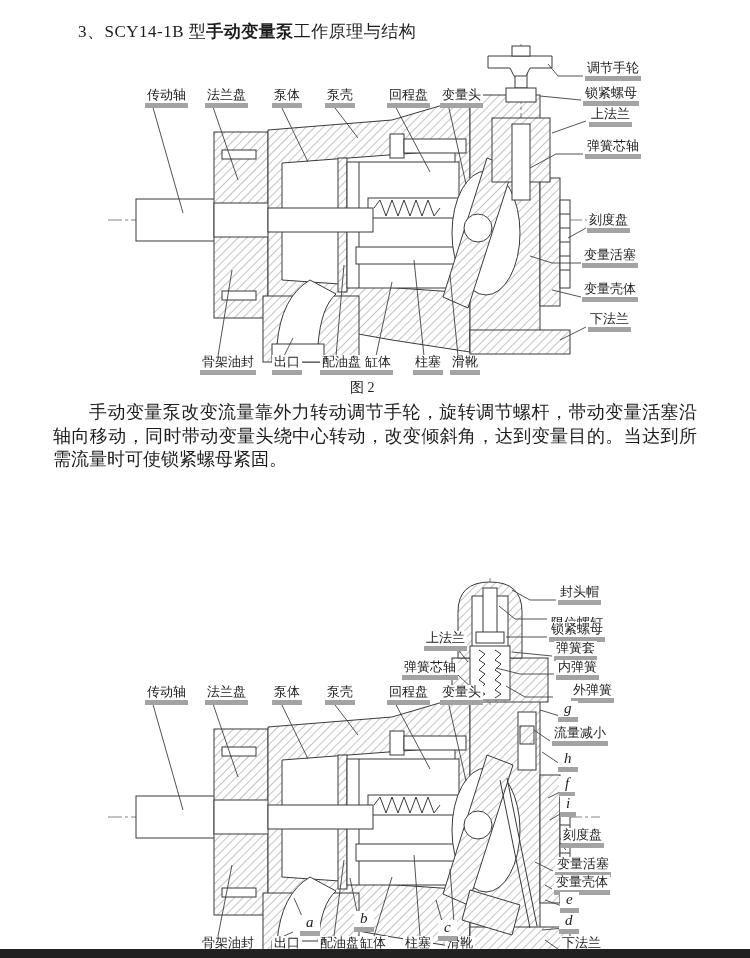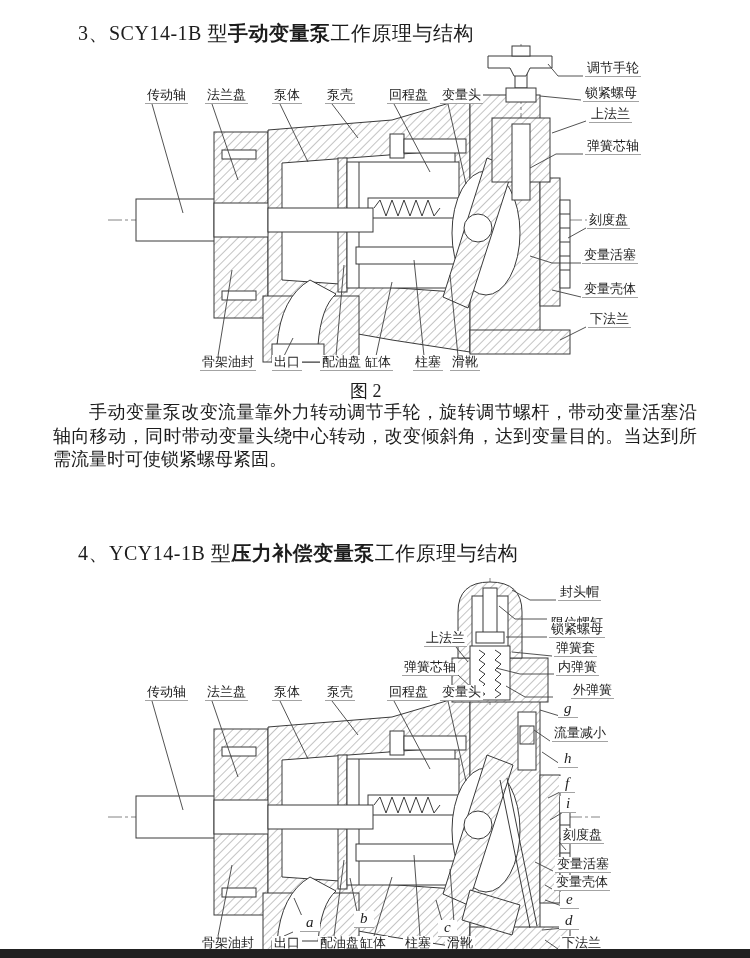--- a/index.html
+++ b/index.html
@@ -1,27 +1,27 @@
 <!DOCTYPE html>
 <html><head>
 <meta charset="utf-8">
 <style>
   html,body { margin:0; padding:0; background:#fff; }
   .page {
     position:relative; width:750px; height:958px; background:#ffffff;
     font-family:"Liberation Serif","DejaVu Serif",serif; color:#1c1c1c; overflow:hidden;
   }
-  .heading { position:absolute; font-size:20px; letter-spacing:0.5px; white-space:nowrap; }
+  .heading { position:absolute; font-size:17px; letter-spacing:0.5px; white-space:nowrap; }
   .heading b { font-weight:bold; }
   .paras { position:absolute; left:53px; top:401px; width:644px; font-size:18px; line-height:23.5px; text-align:justify; }
   .paras p { margin:0; text-indent:2em; }
-  .caption { position:absolute; font-size:18px; }
+  .caption { position:absolute; font-size:14px; }
   .co {
     position:absolute; font-size:13px; line-height:14px; white-space:nowrap;
-    padding:0 2px 1px 2px; border-bottom:1px solid #a3a3a3; color:#222; background:#fff;
+    padding:0 2px 1px 2px; border-bottom:5px solid #a3a3a3; color:#222; background:#fff;
   }
   .co-letter { font-style:italic; font-size:15px; line-height:15px; padding:0 6px 1px 6px; }
   svg.draw { position:absolute; left:0; top:0; }
   .wh { fill:#ffffff; stroke:#3a3a3a; stroke-width:1; }
   .ha { fill:url(#hatch); stroke:#3a3a3a; stroke-width:1; }
   .ln { fill:none; stroke:#3a3a3a; stroke-width:1; }
   .ld { fill:none; stroke:#3f3f3f; stroke-width:0.9; }
   .cl { fill:none; stroke:#666; stroke-width:0.8; stroke-dasharray:14 3 3 3; }
   .bottom-bar { position:absolute; left:0; top:949px; width:750px; height:9px; background:#212121; }
 </style>
@@ -185,23 +185,20 @@
   </svg>
 
   <div class="heading" style="left:78px;top:20px">
     <span>3、SCY14-1B 型</span><b>手动变量泵</b><span>工作原理与结构</span>
   </div>
 
   <div class="paras">
     <p>手动变量泵改变流量靠外力转动调节手轮，旋转调节螺杆，带动变量活塞沿轴向移动，同时带动变量头绕中心转动，改变倾斜角，达到变量目的。当达到所需流量时可使锁紧螺母紧固。</p>
   </div>
 
-  <div class="heading" style="left:78px;top:540px">
-    <span>4、YCY14-1B 型</span><b>压力补偿变量泵</b><span>工作原理与结构</span>
-  </div>
 
   <div class="caption" style="left:350px;top:379px">图 2</div>
 
   <span class="co" style="left:145px;top:88px">传动轴</span>
   <span class="co" style="left:205px;top:88px">法兰盘</span>
   <span class="co" style="left:272px;top:88px">泵体</span>
   <span class="co" style="left:325px;top:88px">泵壳</span>
   <span class="co" style="left:387px;top:88px">回程盘</span>
   <span class="co" style="left:440px;top:88px">变量头</span>
   <span class="co" style="left:585px;top:61px">调节手轮</span>

